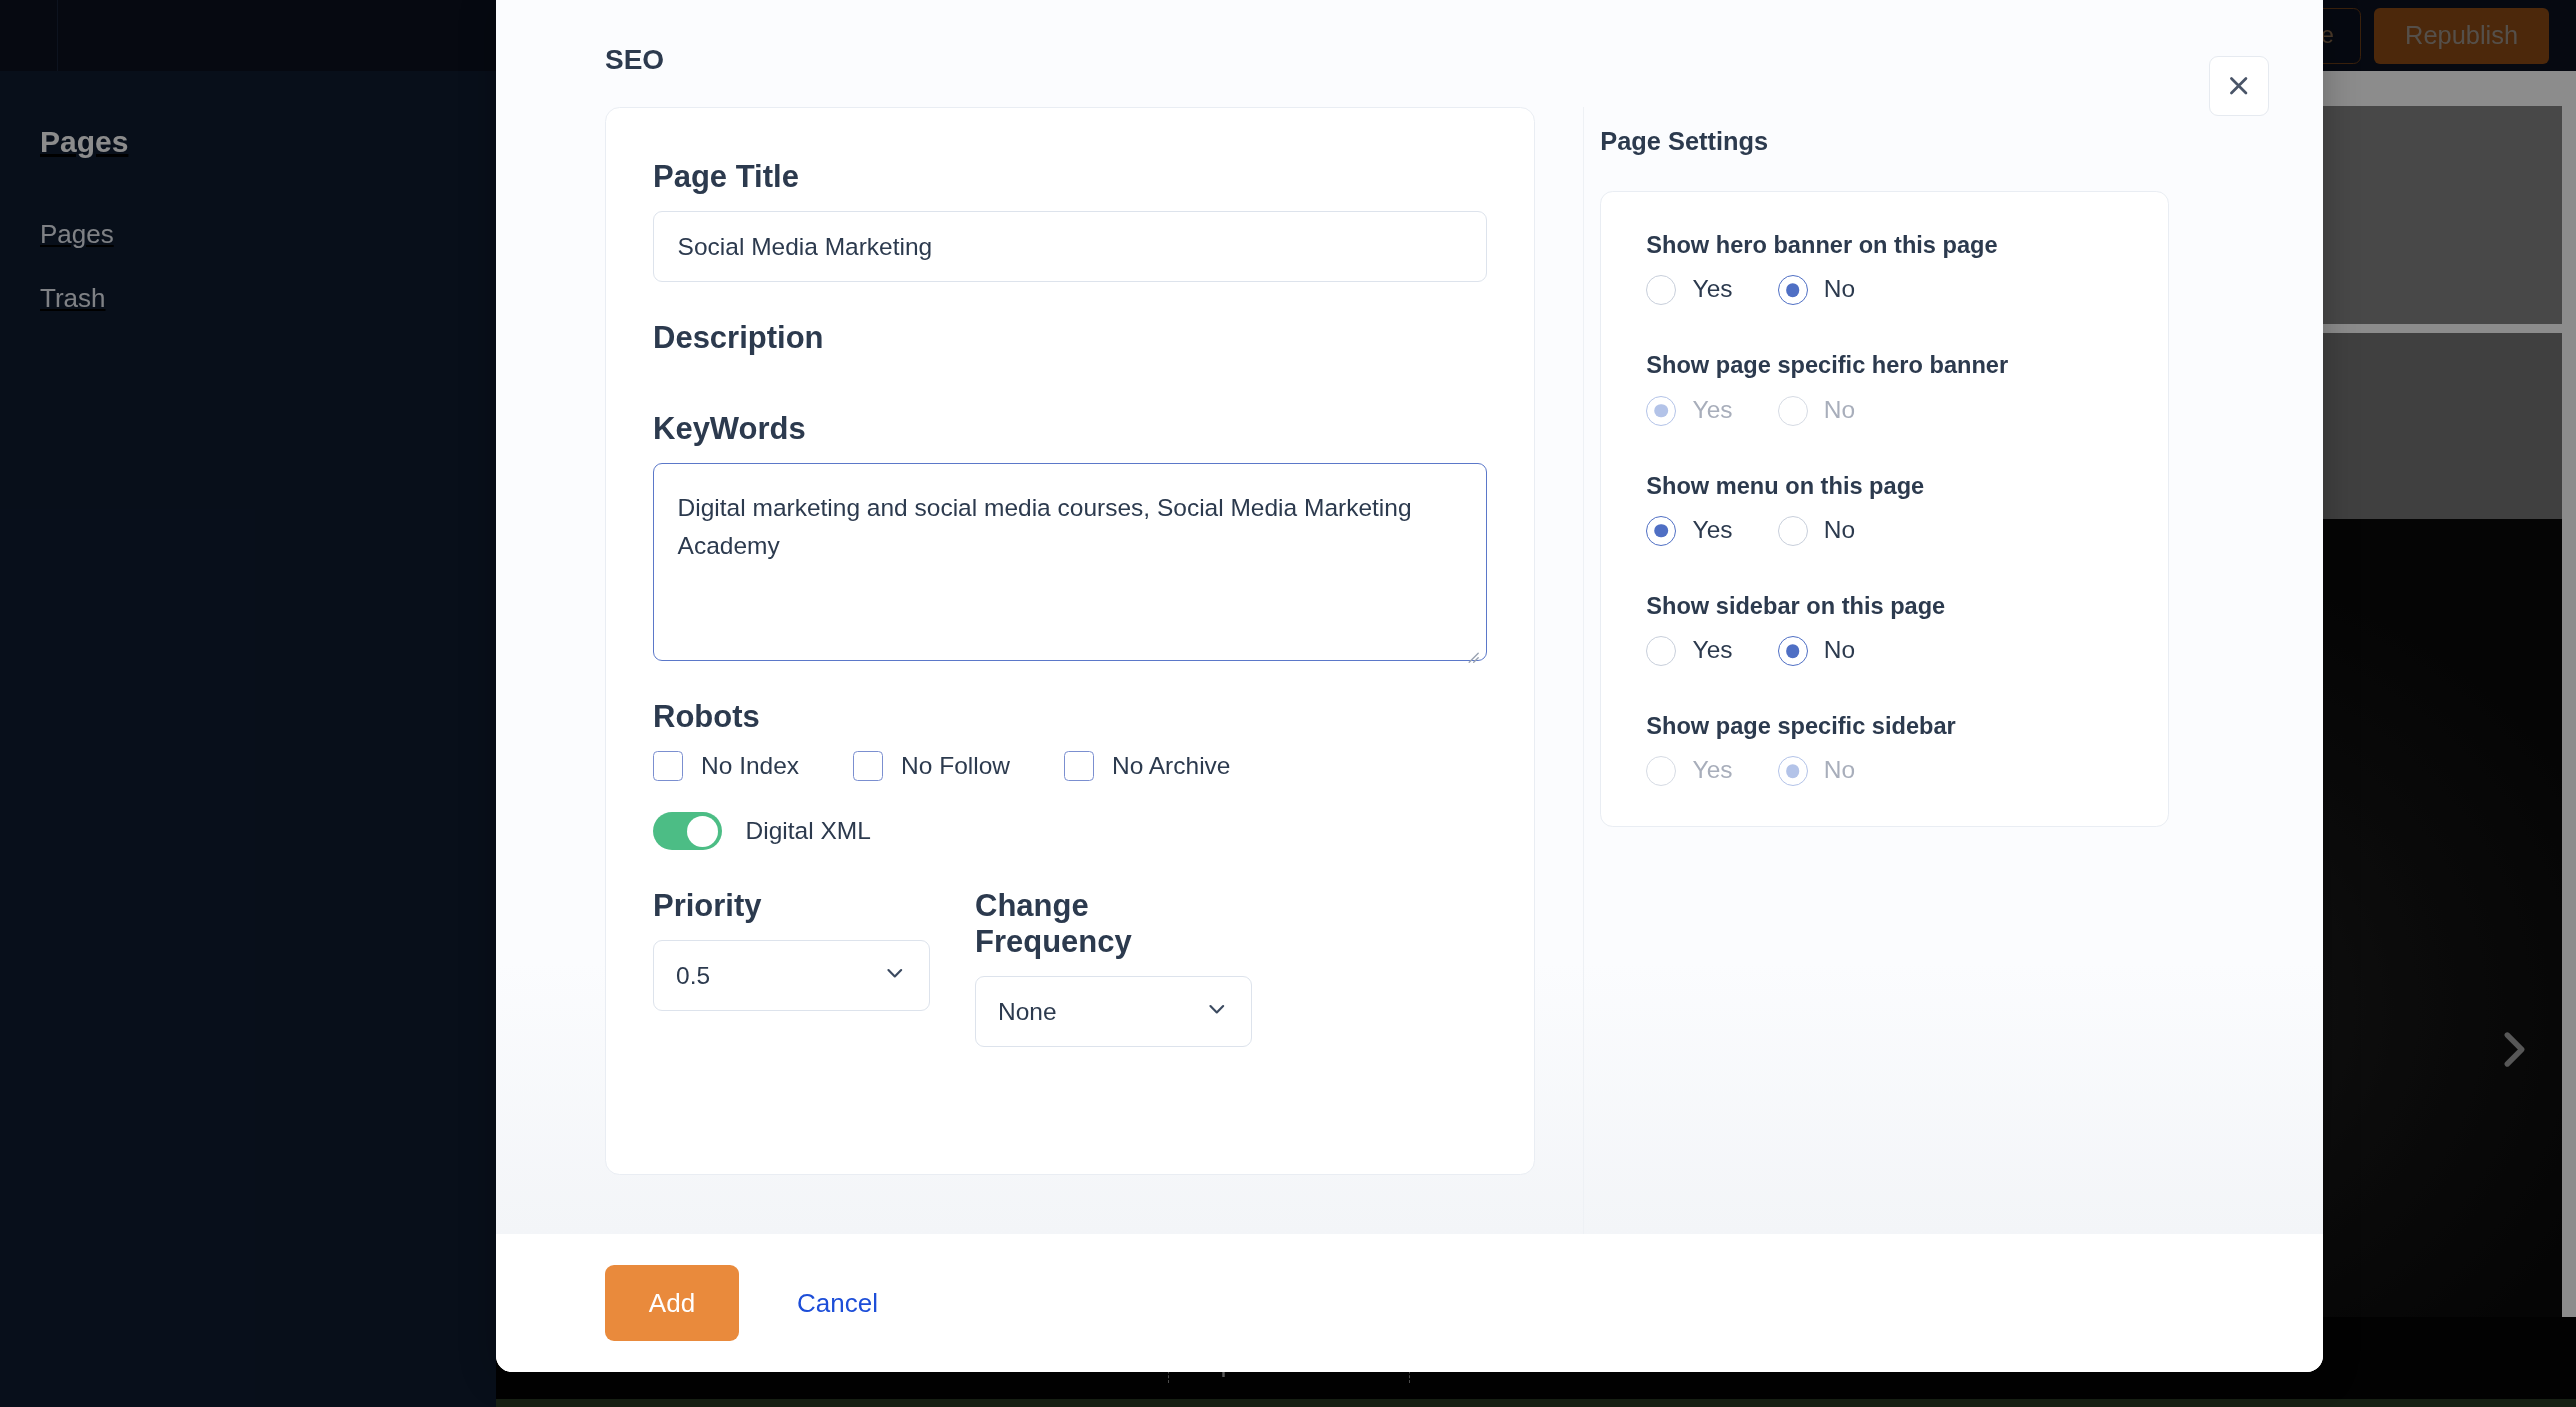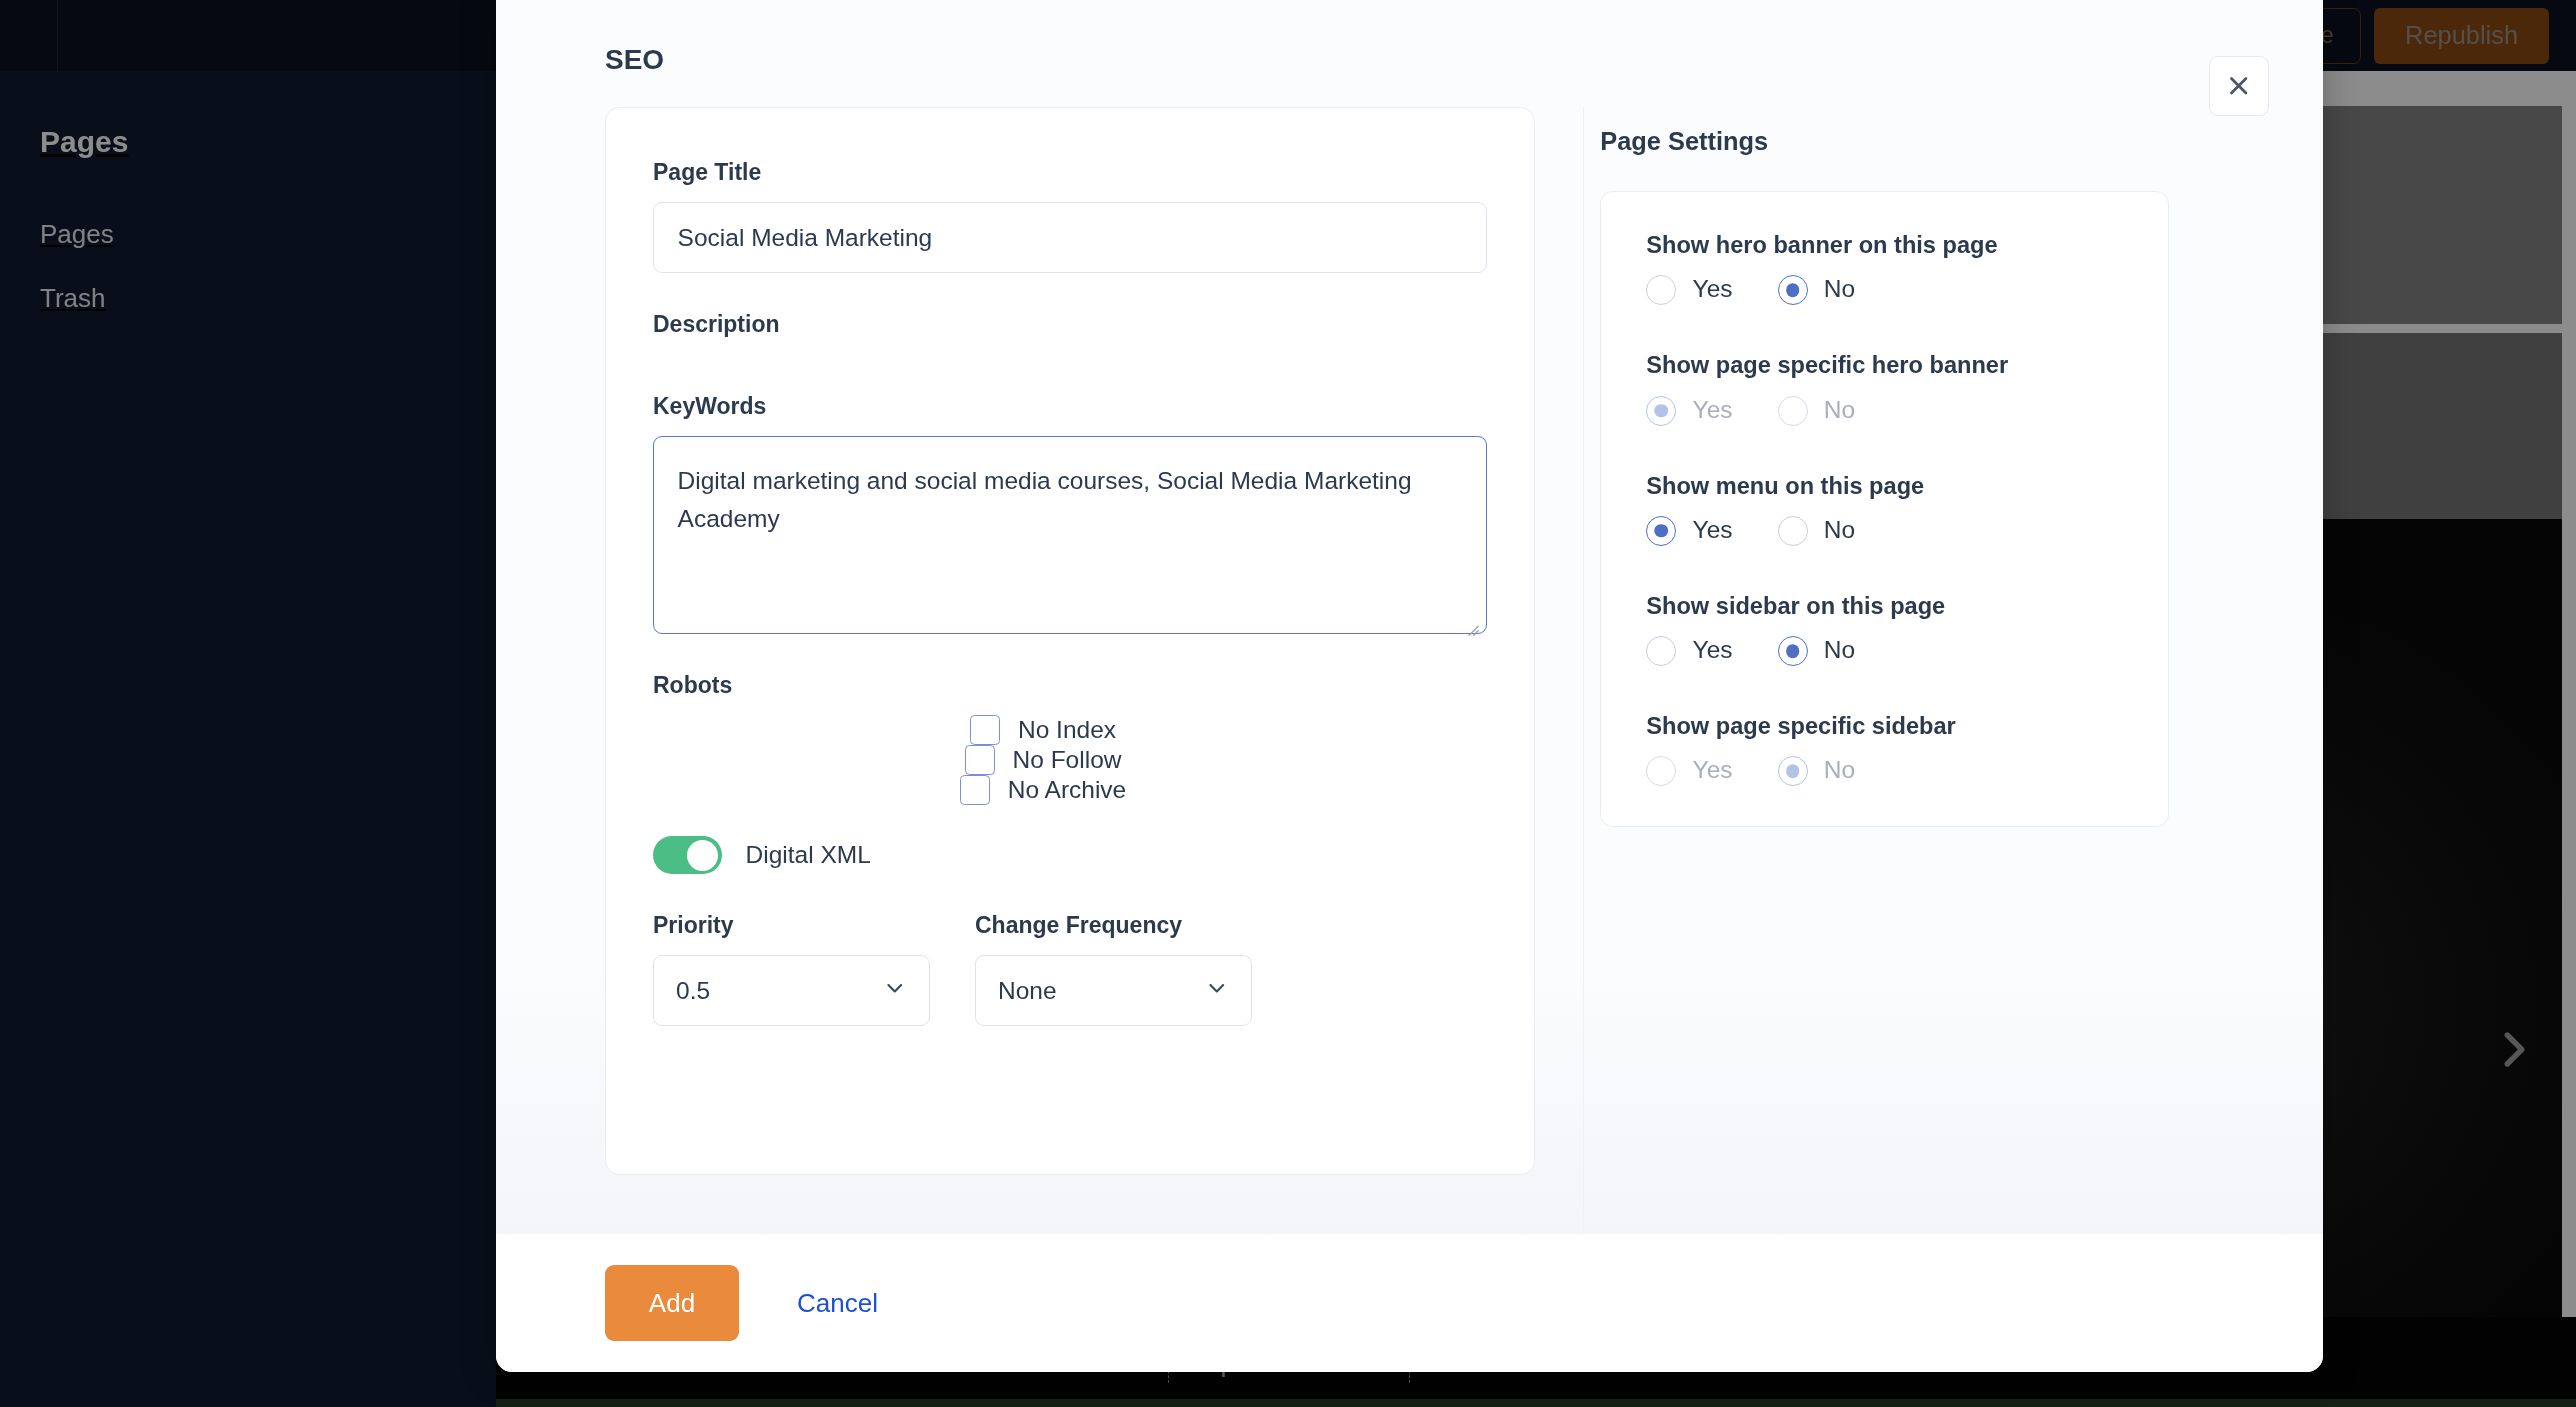--- a/index.html
+++ b/index.html
@@ -133,21 +133,21 @@
   .col-right { flex: 1; position: relative; border-left: 0.9px solid #eef1f5; }
 
   .left-card {
     position: absolute; top: 0; left: 109px; right: 48px; bottom: 59px;
     background: #ffffff;
     border: 0.9px solid #e9edf3; border-radius: 14.5px;
     padding: 51px 47px 0 47px;
   }
 
   .field-label {
-    font-size: 23px; font-weight: bold; color: #2c3a4e; margin-bottom: 16.3px;
+    font-size: 31px; font-weight: bold; color: #2c3a4e; margin-bottom: 16.3px;
   }
   .text-input {
     width: 100%; height: 71px;
     border: 1.8px solid #dde3ec; border-radius: 9px;
     padding: 0 23.6px; font-size: 24.5px; color: #2c3a4e;
     font-family: "Liberation Sans", sans-serif; background:#fff;
     display: flex; align-items: center;
   }
   .textarea {
     width: 100%; position: relative;
@@ -156,21 +156,21 @@
     font-family: "Liberation Sans", sans-serif; background:#fff;
   }
   .textarea.focused { border-color: #5b78c9; }
   .textarea .resize-grip {
     position: absolute; right: 6.4px; bottom: 4.5px;
     width: 18px; height: 18px;
   }
   .gap-lg { height: 38px; }
   .gap-md { height: 31px; }
 
-  .robots-row { display: flex; align-items: center; gap: 0; flex-direction: column; }
+  .robots-row { display: flex; align-items: center; gap: 0; }
   .cb-item { display: flex; align-items: center; margin-right: 54px; }
   .checkbox {
     width: 30px; height: 30px;
     border: 1.8px solid #7b8fd0; border-radius: 4.5px; background:#fff;
     margin-right: 18px;
   }
   .cb-label { font-size: 24.5px; color: #2c3a4e; }
 
   .toggle-row { display: flex; align-items: center; }
   .toggle {

